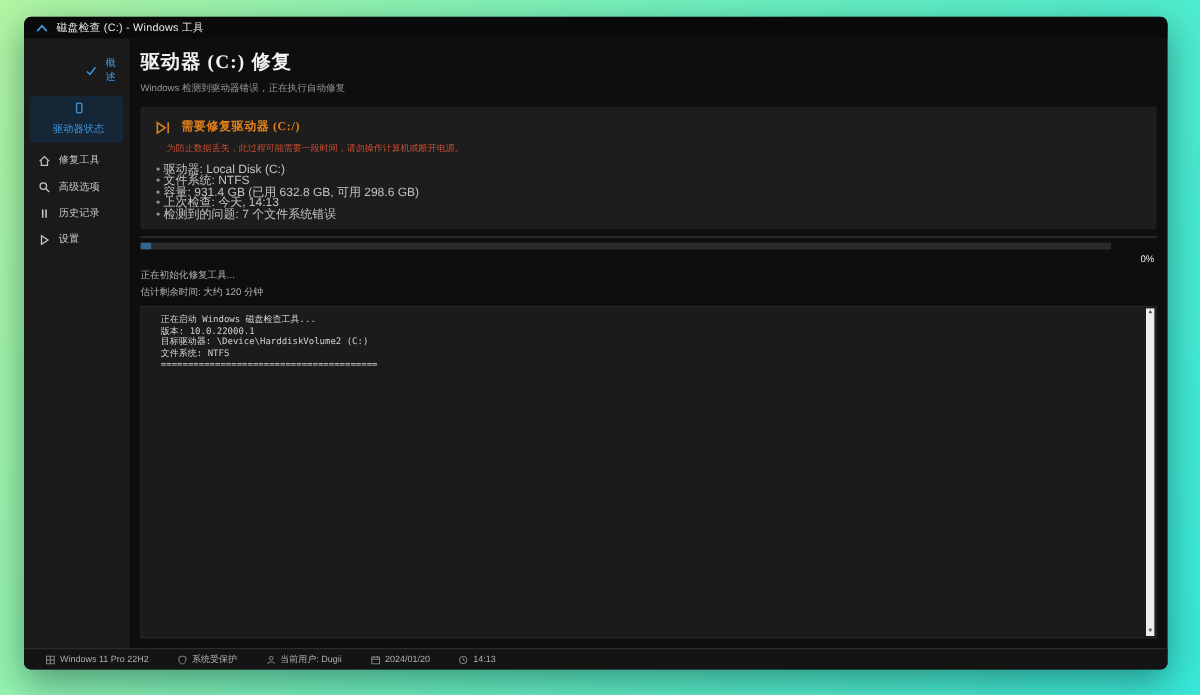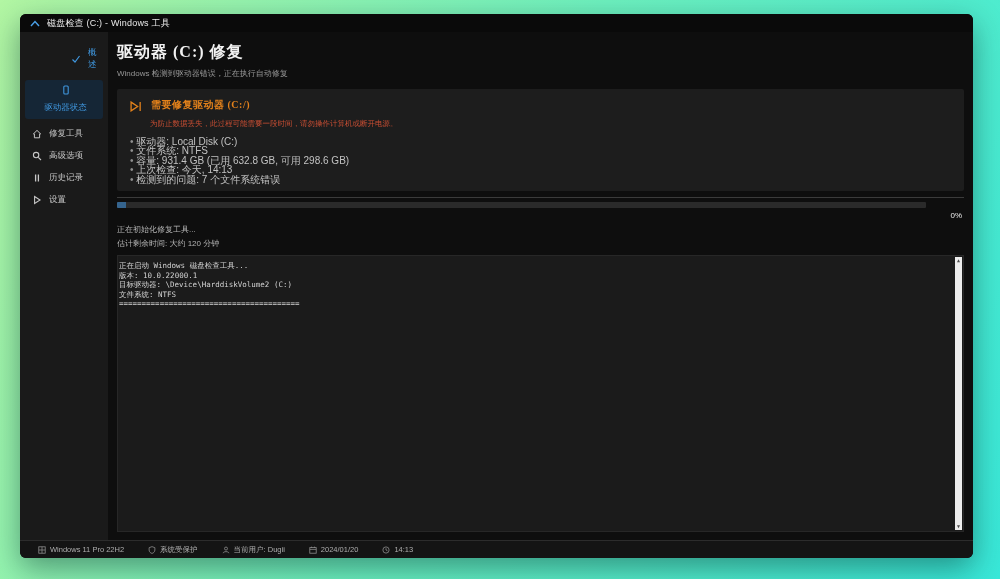--- a/index.html
+++ b/index.html
@@ -26,32 +26,32 @@
   .side-item .icn { width:10px; display:flex; justify-content:center; align-items:center; }
   .side-item.blue { color:#3f96dd;margin-left:39px; }
   .side-item.active { background:#152636; color:#3f96dd; border-radius:3px; margin:4px 5px; padding-left:7px;flex-direction:column; }
   
   .main { flex:1; min-width:0; padding:10px 9px 0 9px; display:flex; flex-direction:column; }
   .page-title { font-family:"Liberation Serif","DejaVu Serif",serif; font-weight:bold; font-size:16px; color:#f2f2f2; letter-spacing:1px; }
   .page-subtitle { margin-top:5px; font-size:8px; color:#979797; }
   .warn-panel { margin-top:10px; background:#1d1d1d; border-radius:2px; padding:9px 13px 7px 13px; }
   .warn-head { display:flex; align-items:flex-end; gap:9px; }
   .warn-title { color:#e2811b; font-weight:bold; font-size:10px; font-family:"Liberation Serif","DejaVu Serif",serif; letter-spacing:.5px; }
-  .warn-msg { margin:7px 0 0 20px; font-size:7.5px; color:#c94e33; }
+  .warn-msg { margin:7px 0 0 9px; font-size:7.5px; color:#c94e33; }
   .warn-list { list-style:none; margin-top:8px; }
   .warn-list li { font-size:10px; color:#c2c2c2; line-height:9.4px; }
   .warn-list li::before { content:"•  "; color:#8f8f8f; }
   .section-head { margin-top:12px; font-family:"Liberation Serif","DejaVu Serif",serif; font-weight:bold; font-size:11px; color:#f0f0f0; letter-spacing:.5px; }
   .progress-divider { margin-top:6px; border-top:1px solid #3b3b3b; }
   .progress-track { margin-top:4px; width:calc(100% - 38px); height:6px; background:#2a2a2a; border-radius:1px; position:relative; overflow:hidden; }
   .progress-fill { position:absolute; left:0; top:0; bottom:0; width:9px; background:#35648e; }
   .progress-pct { margin-top:3px; text-align:right; padding-right:2px; font-size:8px; color:#ececec; }
   .progress-status { margin-top:4px; font-size:8px; color:#b3b3b3; }
   .progress-eta { margin-top:3px; font-size:8px; color:#b3b3b3; }
-  .console { margin:6px 0 8px 0; flex:1; background:#1b1b1b; border:1px solid #272727; position:relative; padding:5px 14px 5px 1px; overflow:hidden;
+  .console { margin:6px 0 8px 0; flex:1; background:#1b1b1b; border:1px solid #272727; position:relative; padding:5px 14px 5px 16px; overflow:hidden;
              font-family:"DejaVu Sans Mono","Liberation Mono",monospace; font-size:7.5px; line-height:9.5px; color:#d2d2d2; }
   .console .log-line { white-space:pre; }
   .scrollbar { position:absolute; top:1px; right:1px; bottom:1px; width:7px; background:#ececec; display:flex; flex-direction:column; justify-content:space-between; align-items:center; }
   .sb-arrow { font-size:5px; color:#4c4c4c; line-height:7px; }
   
   .statusbar { flex:0 0 18px; background:#141414; border-top:1px solid #2c2c2c; display:flex; align-items:center; gap:24px; padding:0 18px; }
   .status-item { display:flex; align-items:center; gap:4px; font-size:7.5px; color:#aeaeae; }
   .status-item .icn { display:flex; color:#8d8d8d; }
   svg { display:block; }
 </style>

